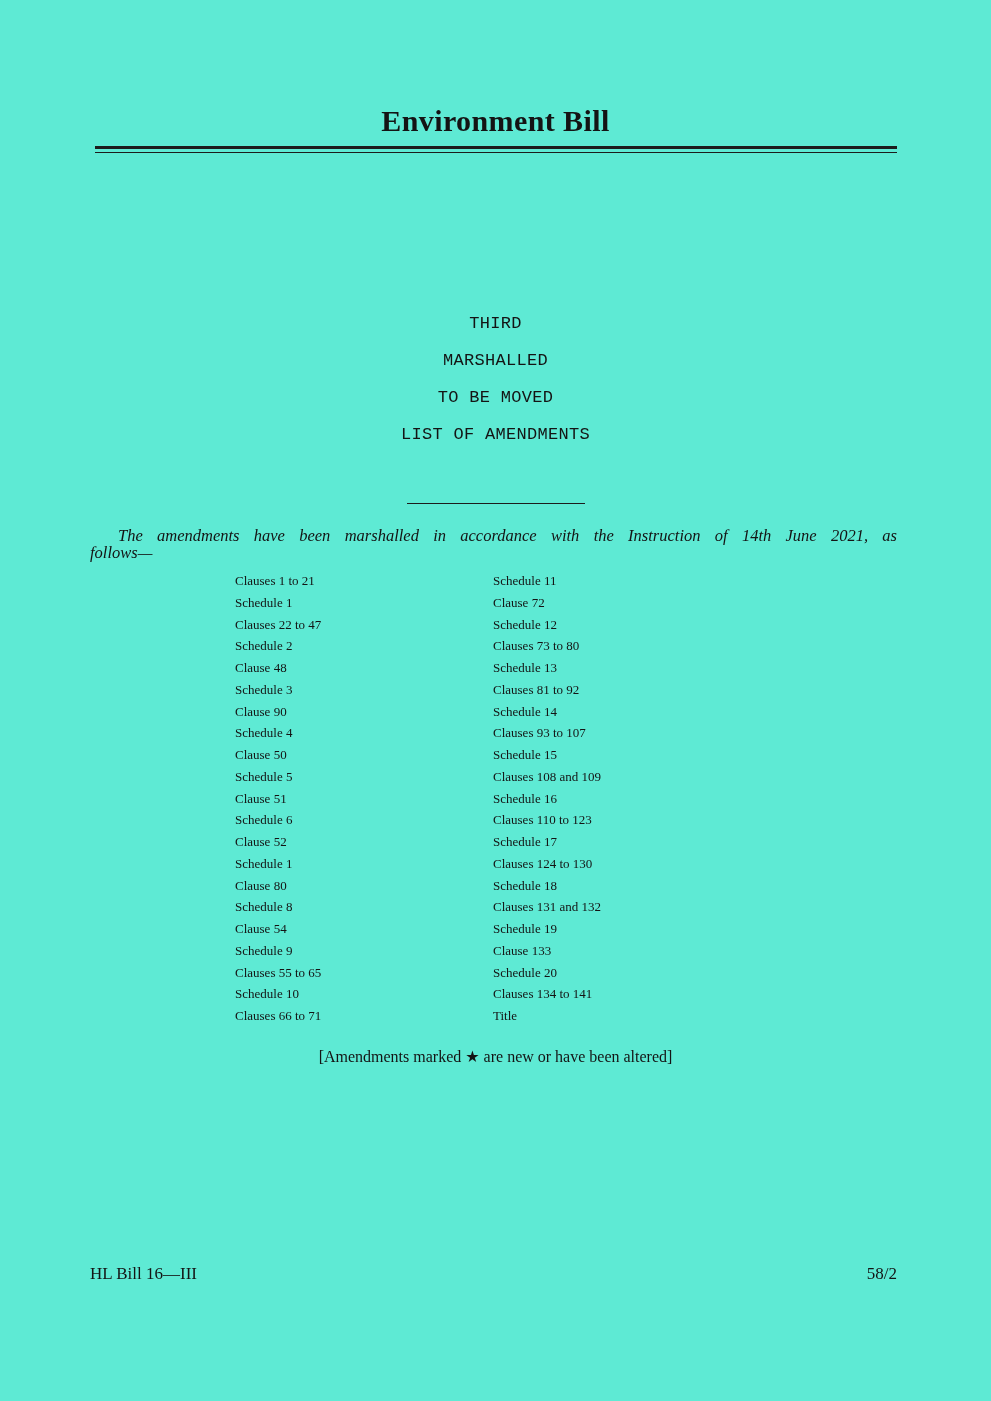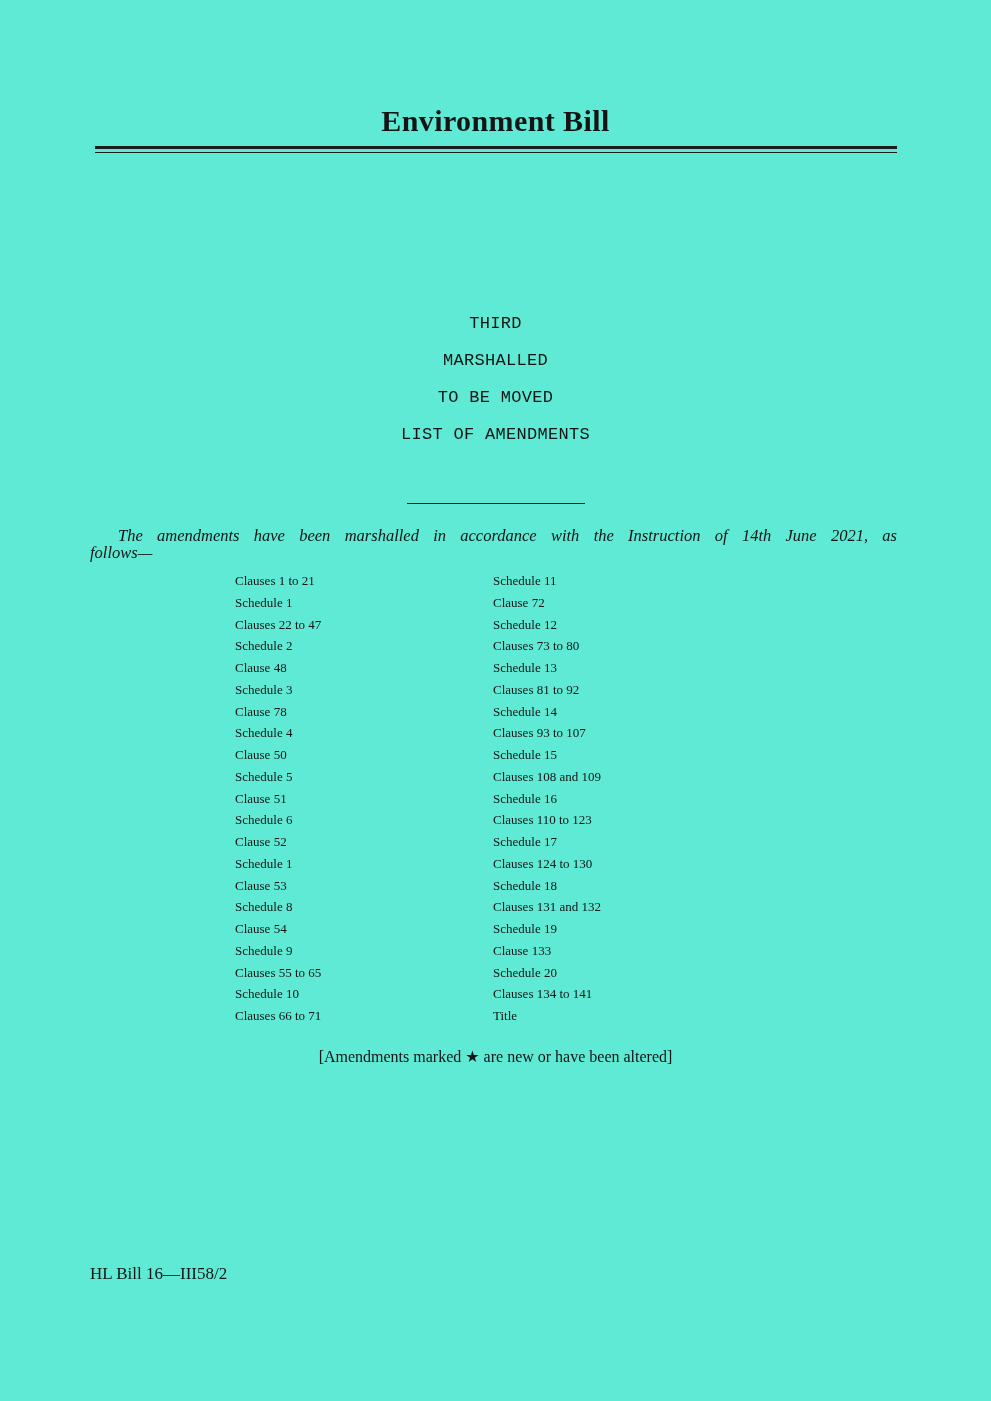--- a/index.html
+++ b/index.html
@@ -95,21 +95,23 @@
     margin: 0;
     text-align: center;
     font-size: 16px;
   }
   .footer {
     position: absolute;
     top: 1264px;
     left: 90px;
     width: 807px;
     display: flex;
+    justify-content: space-between;
     font-size: 17px;
+    gap: 44px;
   }
 </style>
 </head>
 <body>
 
 <div class="page">
 
   <header>
     <h1 class="title">Environment Bill</h1>
     <div class="rule-double"></div>
@@ -127,29 +129,29 @@
   <p class="instruction">The amendments have been marshalled in accordance with the Instruction of 14th June 2021, as follows—</p>
 
   <section class="columns">
     <div class="col-left">
         <div class="m-item">Clauses 1 to 21</div>
         <div class="m-item">Schedule 1</div>
         <div class="m-item">Clauses 22 to 47</div>
         <div class="m-item">Schedule 2</div>
         <div class="m-item">Clause 48</div>
         <div class="m-item">Schedule 3</div>
-        <div class="m-item">Clause 78</div>
+        <div class="m-item">Clause 90</div>
         <div class="m-item">Schedule 4</div>
         <div class="m-item">Clause 50</div>
         <div class="m-item">Schedule 5</div>
         <div class="m-item">Clause 51</div>
         <div class="m-item">Schedule 6</div>
         <div class="m-item">Clause 52</div>
         <div class="m-item">Schedule 1</div>
-        <div class="m-item">Clause 53</div>
+        <div class="m-item">Clause 80</div>
         <div class="m-item">Schedule 8</div>
         <div class="m-item">Clause 54</div>
         <div class="m-item">Schedule 9</div>
         <div class="m-item">Clauses 55 to 65</div>
         <div class="m-item">Schedule 10</div>
         <div class="m-item">Clauses 66 to 71</div>
       </div>
     <div class="col-right">
         <div class="m-item">Schedule 11</div>
         <div class="m-item">Clause 72</div>

